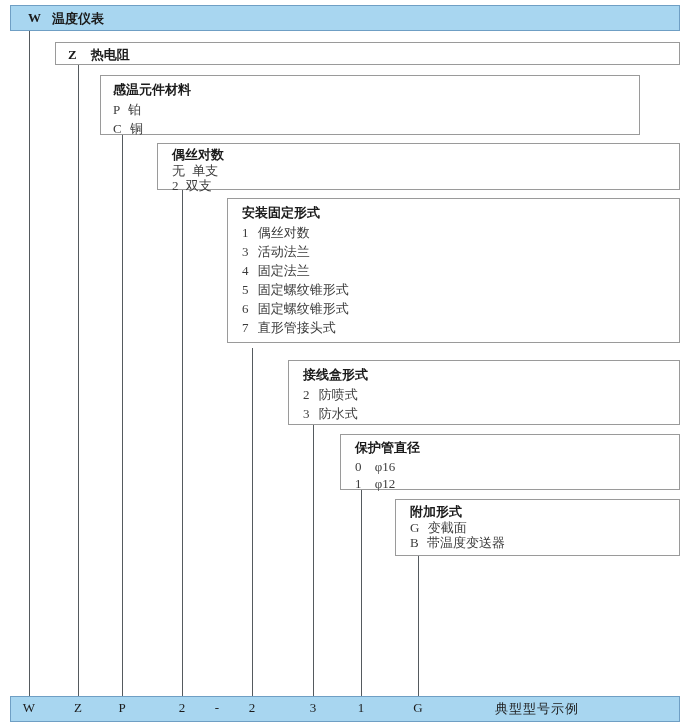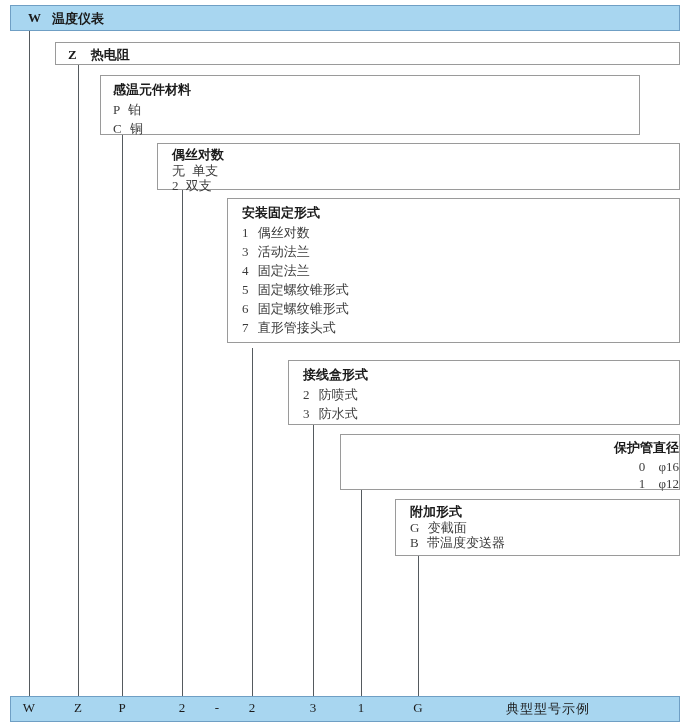--- a/index.html
+++ b/index.html
@@ -179,21 +179,21 @@
         <span style="margin-left:6px;">防喷式</span>
       </div>
       <div class="box-line">
         <span>3</span>
         <span style="margin-left:6px;">防水式</span>
       </div>
     </div>
   </div>
 
   <div class="box mid" style="left:340px; top:434px; width:340px; height:56px;">
-    <div class="pad-b" style="padding-top:3px;text-align:right;">
+    <div class="pad-b" style="padding-top:3px;">
       <div class="box-title t-loose">保护管直径</div>
       <div class="box-line">
         <span>0</span>
         <span style="margin-left:10px;">φ16</span>
       </div>
       <div class="box-line">
         <span>1</span>
         <span style="margin-left:10px;">φ12</span>
       </div>
     </div>
@@ -218,15 +218,15 @@
   <div class="code-cell" style="left:19px;  width:20px;">W</div>
   <div class="code-cell" style="left:68px;  width:20px;">Z</div>
   <div class="code-cell" style="left:112px; width:20px;">P</div>
   <div class="code-cell" style="left:172px; width:20px;">2</div>
   <div class="code-cell" style="left:207px; width:20px;">-</div>
   <div class="code-cell" style="left:242px; width:20px;">2</div>
   <div class="code-cell" style="left:303px; width:20px;">3</div>
   <div class="code-cell" style="left:351px; width:20px;">1</div>
   <div class="code-cell" style="left:408px; width:20px;">G</div>
 
-  <div class="code-note" style="left:506px;font-family:Liberation Serif, serif;">典型型号示例</div>
+  <div class="code-note" style="left:495px;font-family:Liberation Serif, serif;">典型型号示例</div>
 
 </div>
 
 </body></html>

